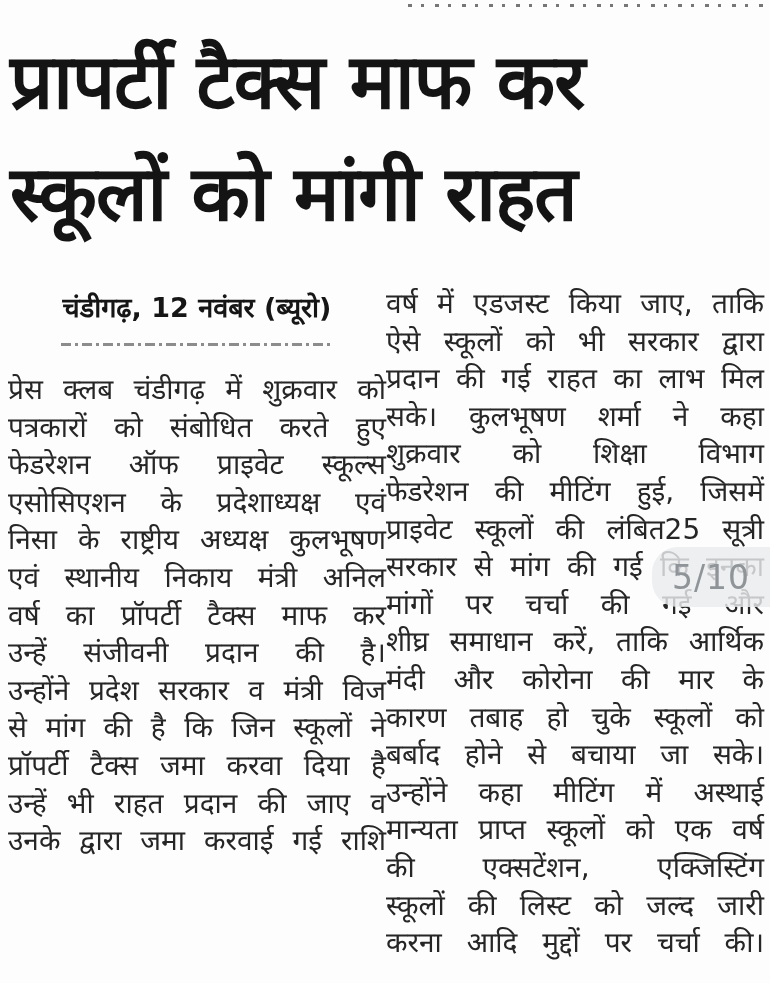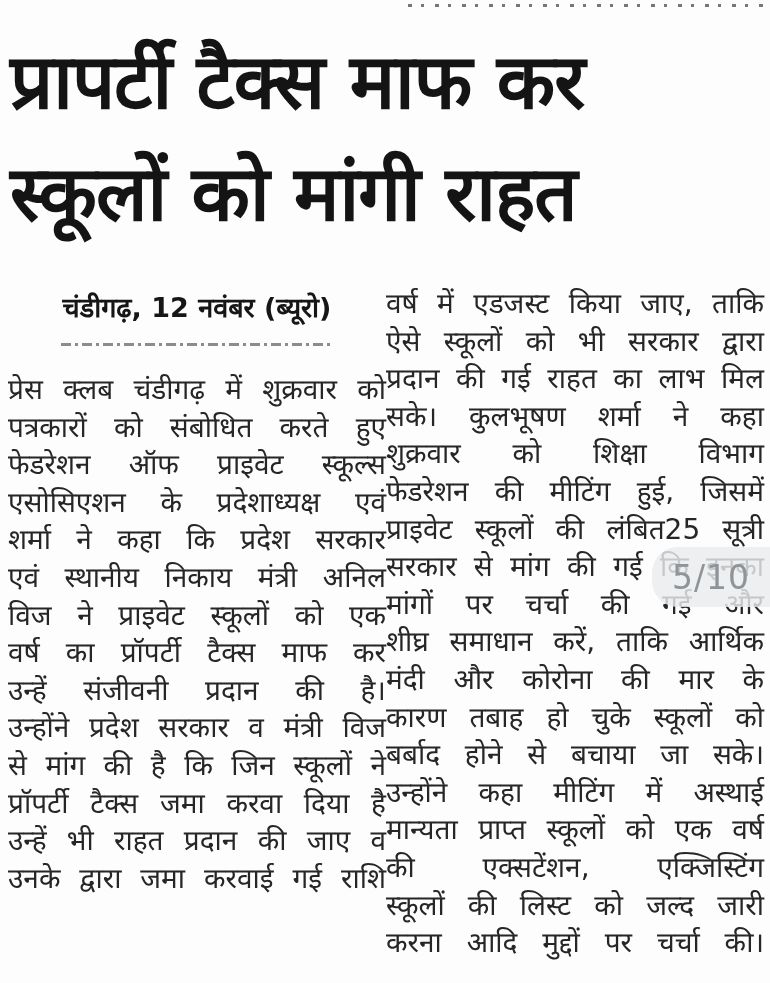--- a/index.html
+++ b/index.html
@@ -110,23 +110,22 @@
 
   <div class="content">
     <div class="col">
       <div class="dateline">चंडीगढ़, 12 नवंबर (ब्यूरो)</div>
       <div class="divider"></div>
       <div class="body">
           <p class="bline">प्रेस क्लब चंडीगढ़ में शुक्रवार को</p>
           <p class="bline">पत्रकारों को संबोधित करते हुए</p>
           <p class="bline">फेडरेशन ऑफ प्राइवेट स्कूल्स</p>
           <p class="bline">एसोसिएशन के प्रदेशाध्यक्ष एवं</p>
-          <p class="bline">शर्मा ने कहा कि प्रदेश सरकार</p>
+          <p class="bline">निसा के राष्ट्रीय अध्यक्ष कुलभूषण</p>
           <p class="bline">एवं स्थानीय निकाय मंत्री अनिल</p>
-          <p class="bline">विज ने प्राइवेट स्कूलों को एक</p>
           <p class="bline">वर्ष का प्रॉपर्टी टैक्स माफ कर</p>
           <p class="bline">उन्हें संजीवनी प्रदान की है।</p>
           <p class="bline">उन्होंने प्रदेश सरकार व मंत्री विज</p>
           <p class="bline">से मांग की है कि जिन स्कूलों ने</p>
           <p class="bline">प्रॉपर्टी टैक्स जमा करवा दिया है</p>
           <p class="bline">उन्हें भी राहत प्रदान की जाए व</p>
           <p class="bline">उनके द्वारा जमा करवाई गई राशि</p>
         </div>
     </div>
     <div class="col">

